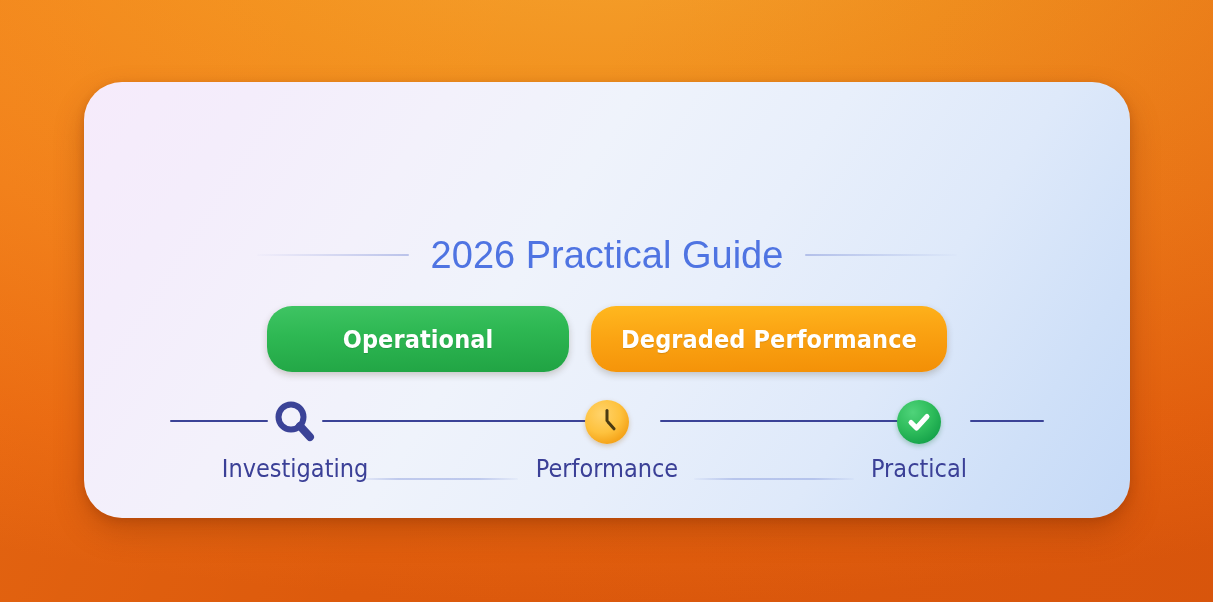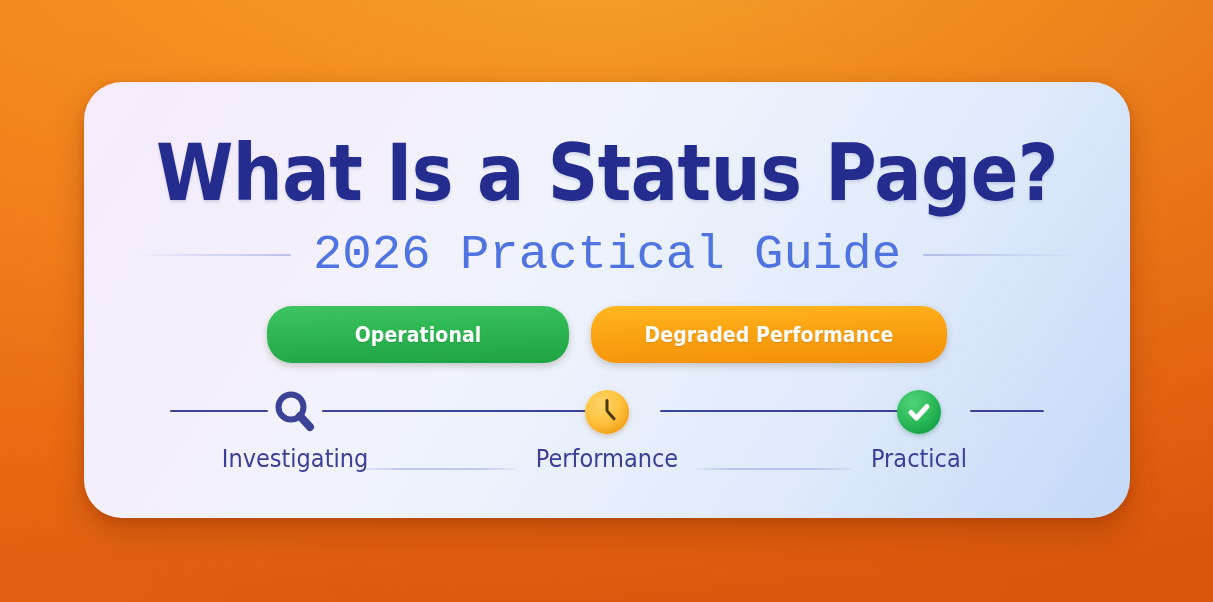--- a/index.html
+++ b/index.html
@@ -98,49 +98,49 @@
     height: 2px;
     border-radius: 2px;
   }
   .sub-rule.left {
     background: linear-gradient(to right, rgba(110,130,210,0.02), rgba(110,130,210,0.42));
   }
   .sub-rule.right {
     background: linear-gradient(to left, rgba(110,130,210,0.02), rgba(110,130,210,0.42));
   }
   .subtitle {
-    font-size: 49px;
+    font-size: 38px;
     line-height: 44px;
     font-weight: 400;
     color: #4f74e2;
-    font-family: Liberation Mono, monospace;
+    font-family: Liberation Sans, sans-serif;
     font-stretch: condensed;
     white-space: nowrap;
   }
 
   
   .badges {
     position: absolute;
     left: 0;
     right: 0;
     top: 224px;
     display: flex;
     justify-content: center;
     align-items: center;
     gap: 22px;
   }
   .badge {
-    height: 57px;
+    height: 66px;
     border-radius: 25px;
     display: flex;
     align-items: center;
     justify-content: center;
     padding: 0 30px;
     color: #ffffff;
-    font-size: 21px;
+    font-size: 25px;
     font-weight: 700;
     font-family: "DejaVu Sans", sans-serif;
     font-stretch: condensed;
     letter-spacing: 0.1px;
     white-space: nowrap;
     box-shadow: 0 3px 7px rgba(60,40,10,0.22);
     text-shadow: 0 1px 1px rgba(0,0,0,0.13);
   }
   .badge.operational {
     min-width: 242px;
@@ -154,21 +154,21 @@
   .badge.outage {
     min-width: 255px;
     background: linear-gradient(178deg, #ef3140 0%, #e8202f 44%, #d9101f 100%);
   }
 
   
   .timeline {
     position: absolute;
     left: 86px;
     right: 86px;
-    top: 304px;
+    top: 314px;
     height: 110px;
   }
   .track {
     position: absolute;
     left: 0;
     right: 0;
     top: 24px;
     height: 2px;
   }
   .track-seg {
@@ -260,21 +260,20 @@
     justify-content: center;
   }
 </style>
 </head>
 <body>
 
 <div class="stage">
 
   <div class="card">
 
-    <div class="title">What Is a Status Page?</div>
 
     <div class="subtitle-row">
       <span class="sub-rule left"></span>
       <span class="subtitle">2026 Practical Guide</span>
       <span class="sub-rule right"></span>
     </div>
 
     <div class="badges">
       <div class="badge operational">Operational</div>
       <div class="badge degraded">Degraded Performance</div>

